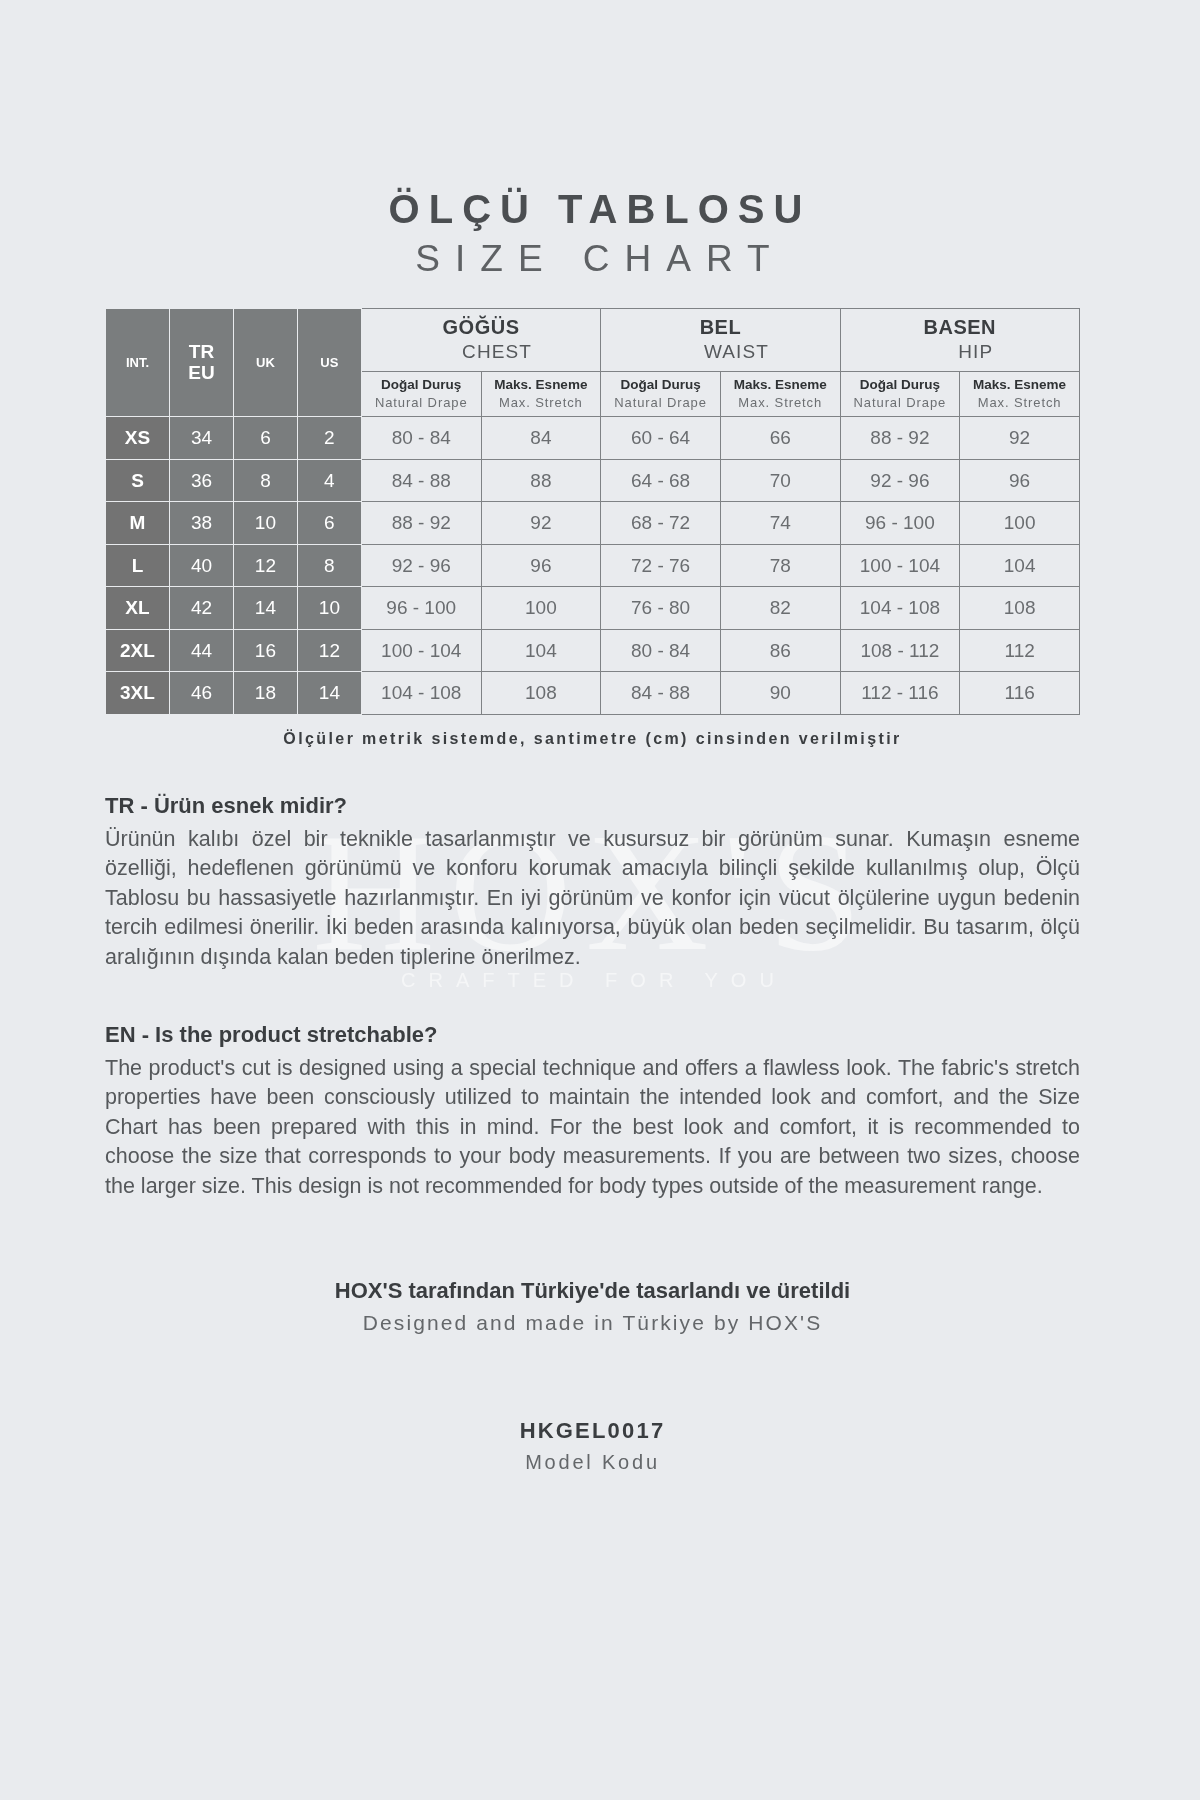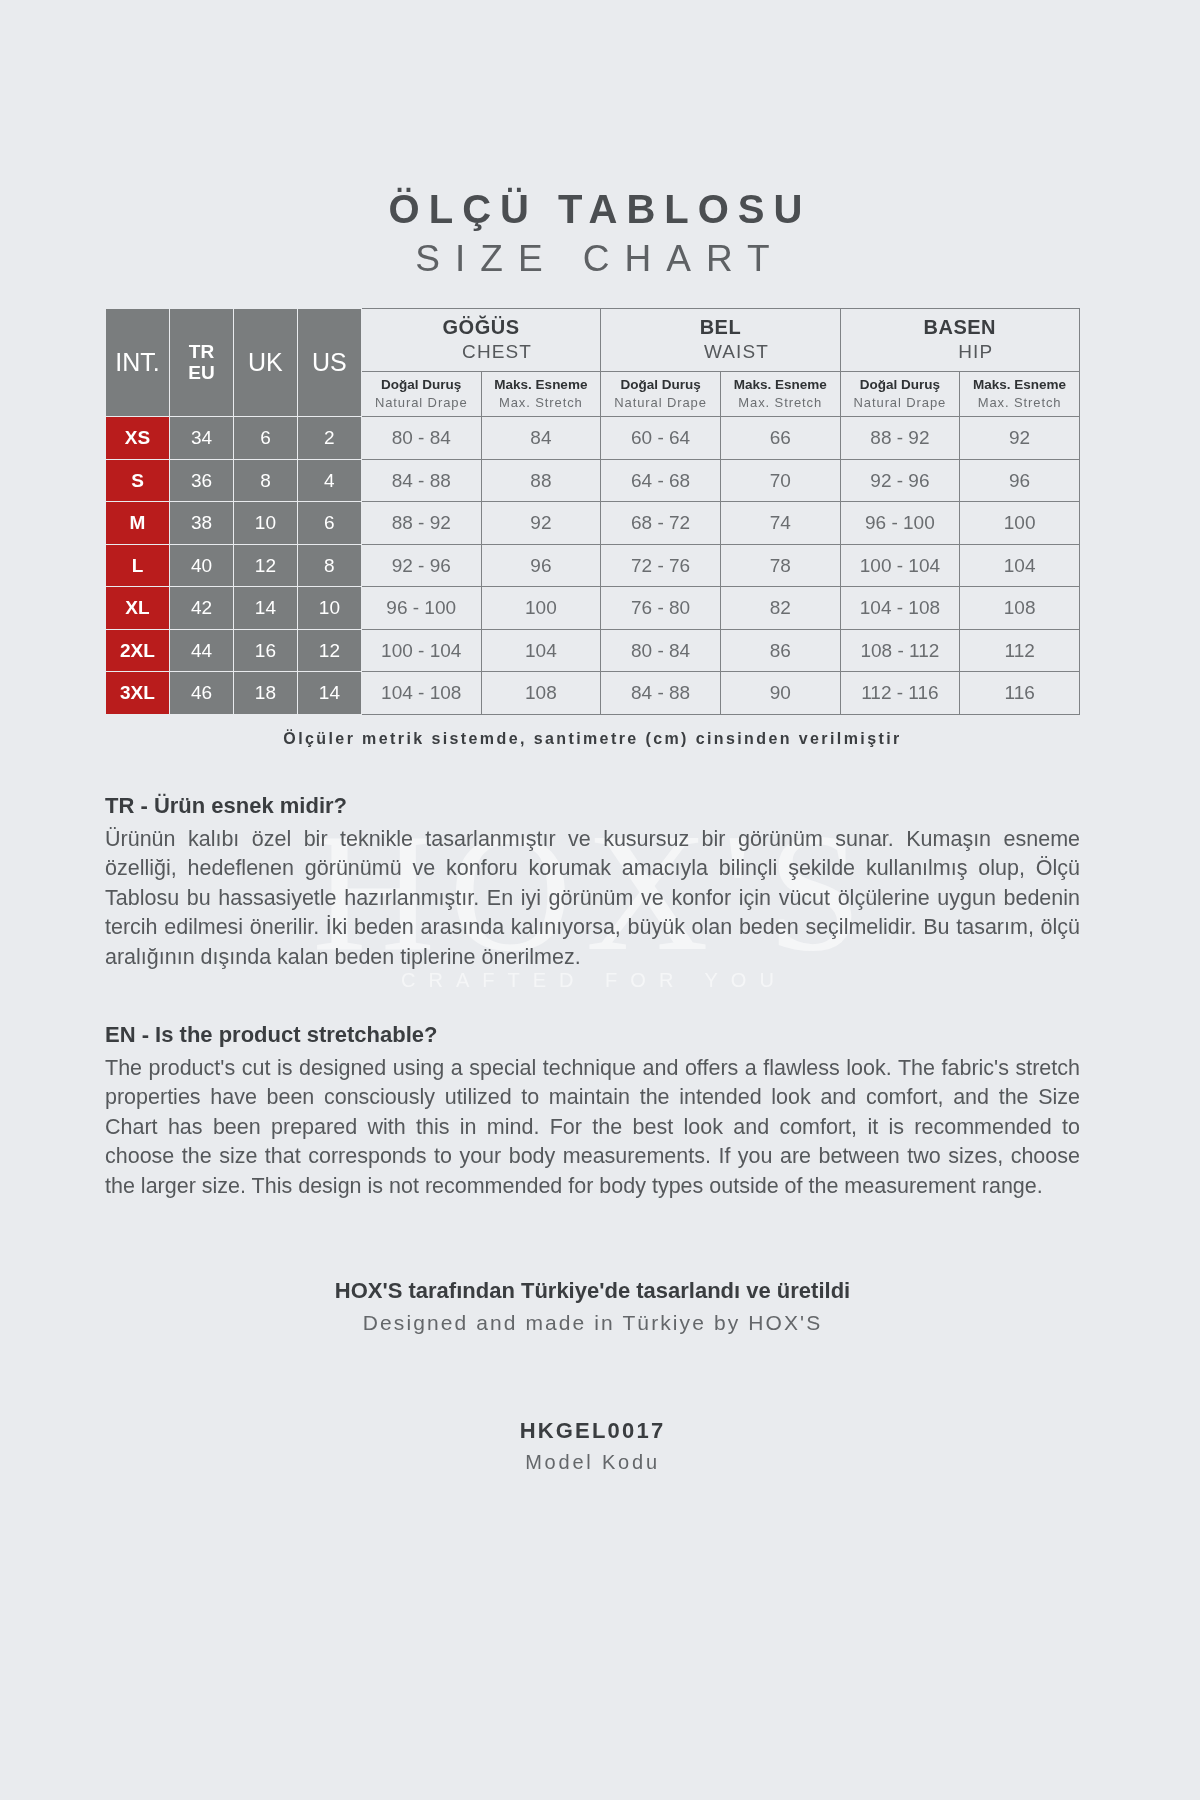--- a/index.html
+++ b/index.html
@@ -83,22 +83,22 @@
   }
   table.size-chart td, table.size-chart th {
     border: 1px solid #7f8285;
     padding: 0;
     text-align: center;
     vertical-align: middle;
   }
   .hdr-dark {
     background: #7a7d7e;
     color: #ffffff;
-    font-weight: normal;
-    font-size: 25px;
+    font-weight: bold;
+    font-size: 13px;
     border-color: #e9ebee !important;
   }
   .hdr-dark-tr {
     background: #7a7d7e;
     color: #ffffff;
     font-weight: bold;
     font-size: 19px;
     line-height: 1.08;
     border-color: #e9ebee !important;
   }
@@ -133,21 +133,21 @@
   }
   .sub-en {
     font-size: 13px;
     font-weight: 400;
     color: #6c6f72;
     letter-spacing: .9px;
     line-height: 1.35;
   }
   tbody tr { height: 42.5px; }
   .cell-size {
-    background: #b91c1c;
+    background: #737373;
     color: #ffffff;
     font-weight: bold;
     font-size: 19px;
     border-color: #e9ebee !important;
   }
   .cell-num {
     background: #7a7d7e;
     color: #ffffff;
     font-weight: 400;
     font-size: 19px;

